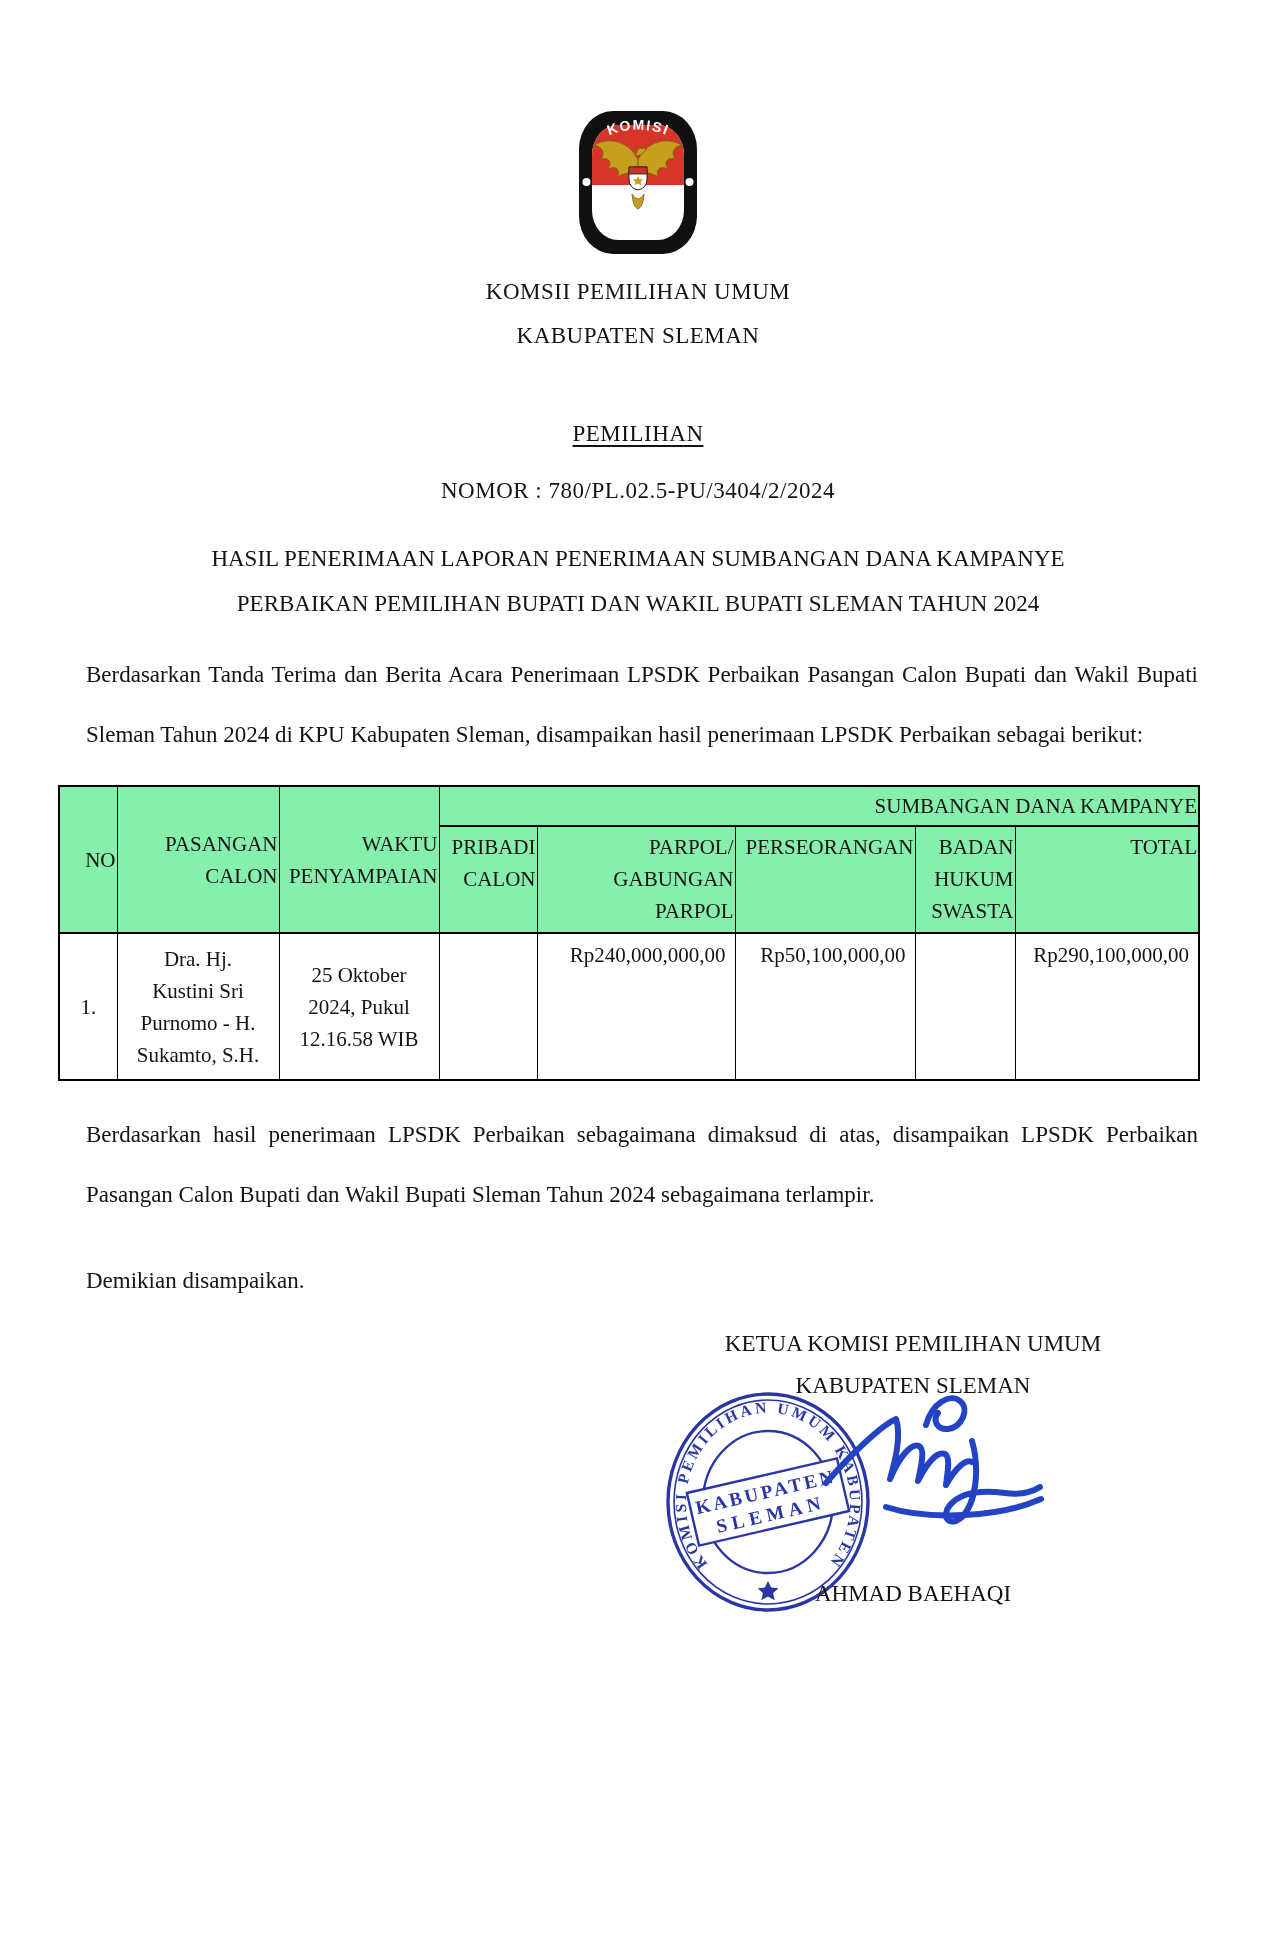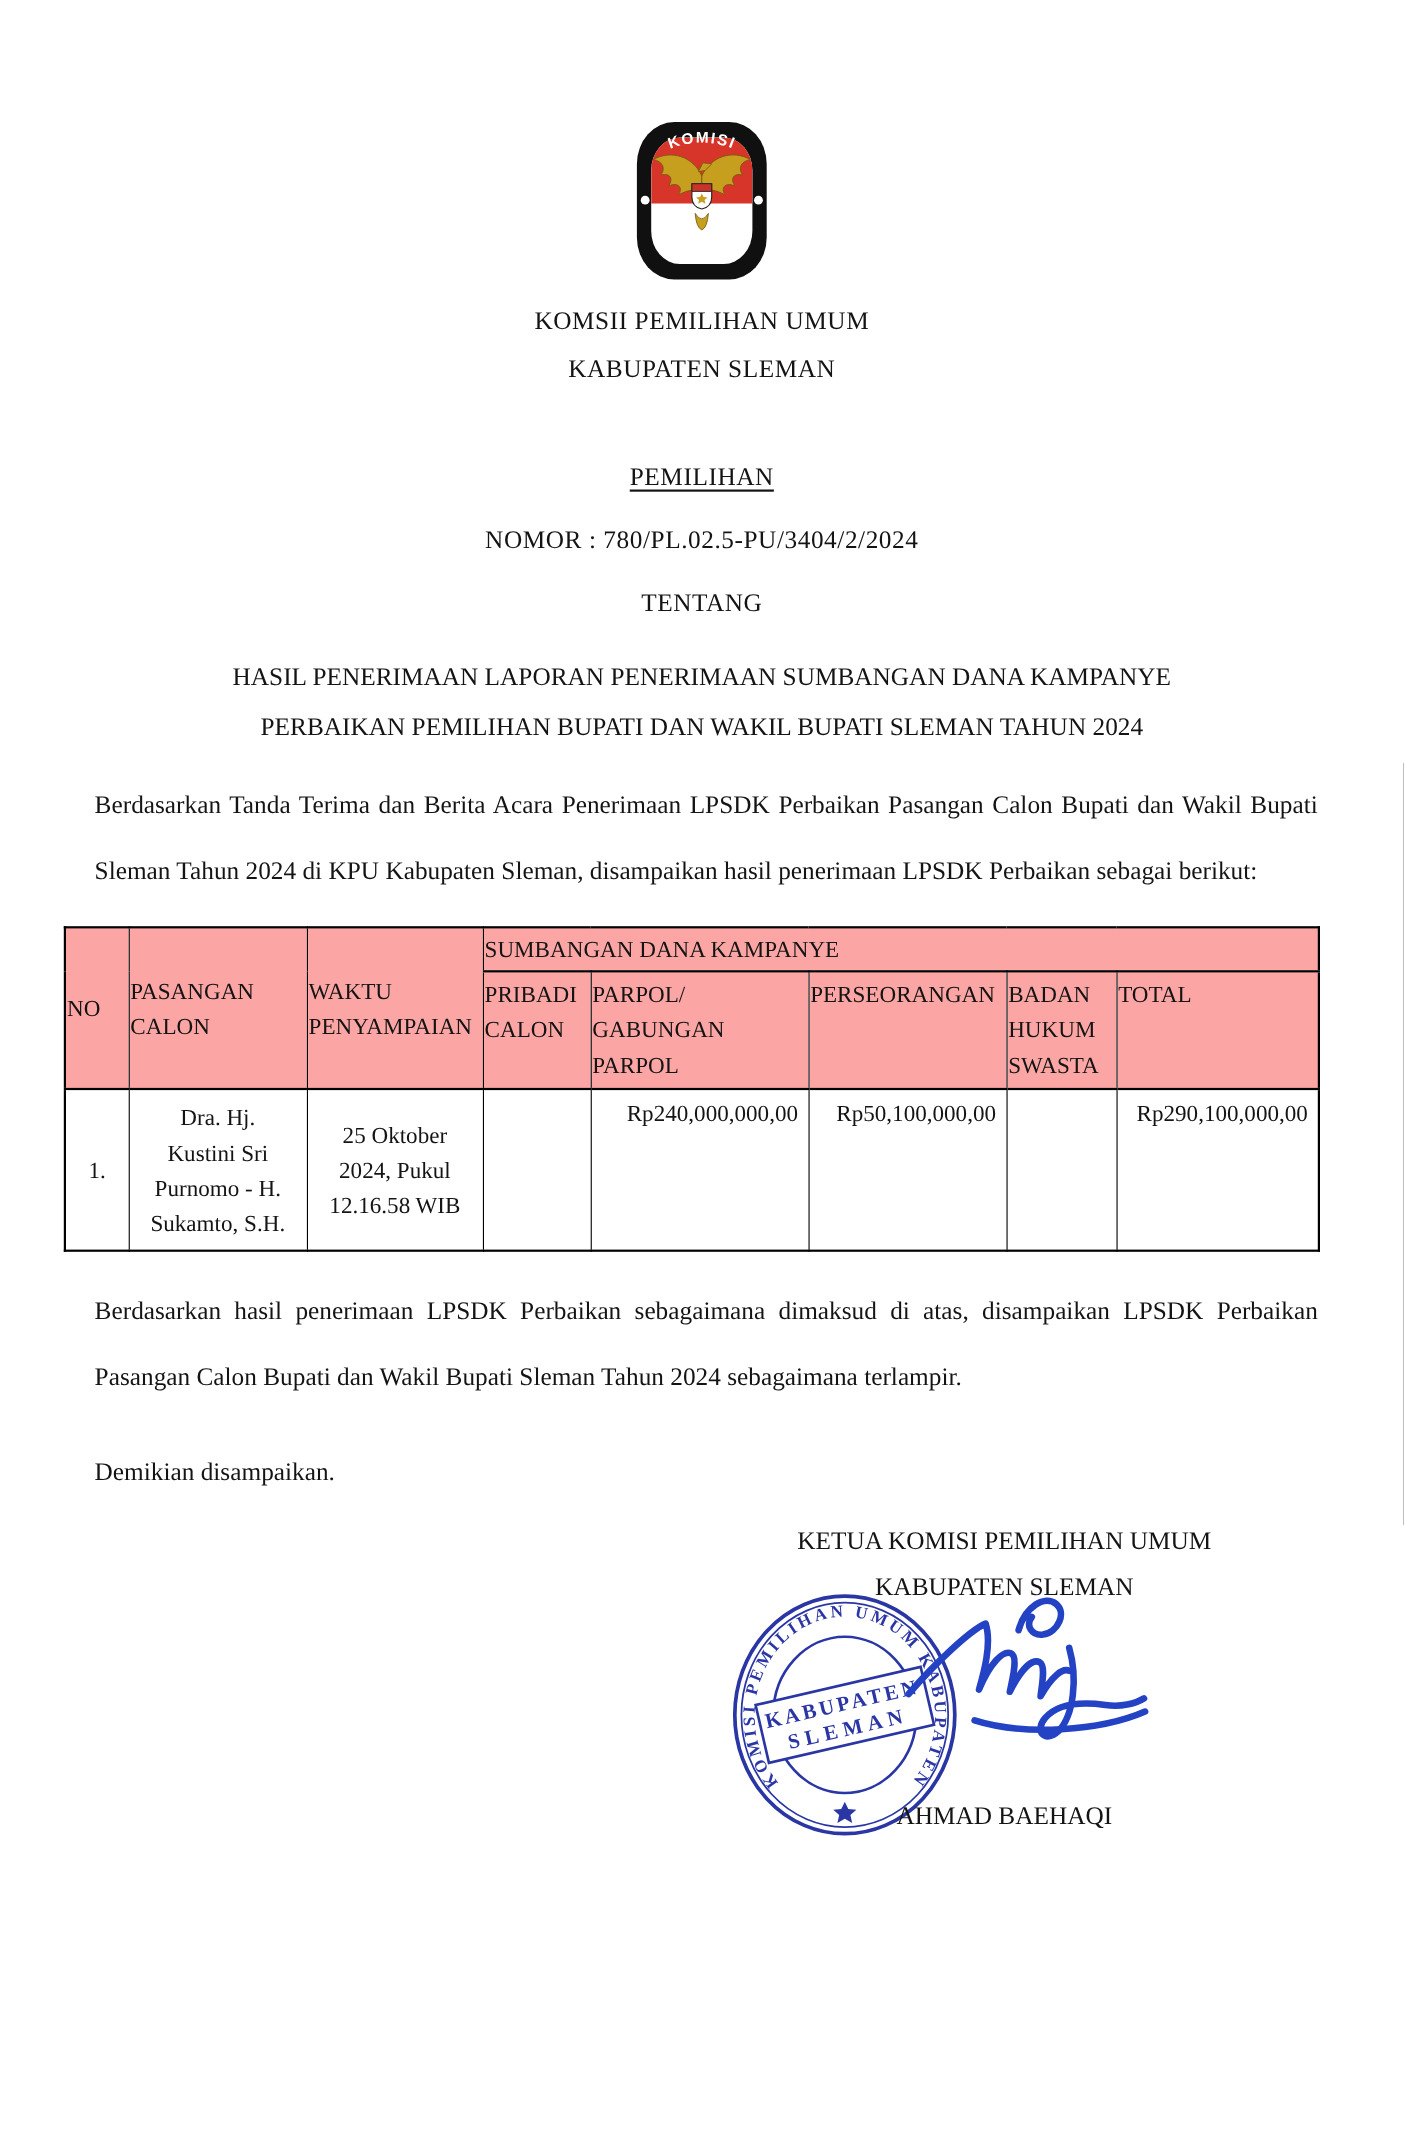--- a/index.html
+++ b/index.html
@@ -21,21 +21,21 @@
   .subject2 { margin-top:15px; line-height:30px; }
   .para { margin:0 0 0 28px; text-align:justify; line-height:60px; }
   .para.p1 { margin-top:26px; }
   .para.p2 { margin-top:24px; }
   .para.p3 { margin-top:26px; text-align:left; }
   table.lpsdk {
     border-collapse:collapse; table-layout:fixed; width:1140px;
     margin-top:20px; font-size:21px; border:2px solid #000;
   }
   .lpsdk th, .lpsdk td { border:1px solid #000; font-weight:normal; line-height:32px; overflow:hidden; }
-  .lpsdk thead th { background:#fca5a5; text-align:left; white-space:pre-line; }
+  .lpsdk thead th { background:#86efac; text-align:right; white-space:pre-line; }
   .row-group th { height:36px; }
   .gh { border-bottom:2px solid #000 !important; }
   .row-sub th { height:100px; vertical-align:top; padding-top:4px; }
   .rowspan-h { vertical-align:middle; }
   .row-data td { height:140px; background:#fff; border-top:2px solid #000; }
   .cell-mid { vertical-align:middle; text-align:center; white-space:pre-line; }
   .cell-money { vertical-align:top; text-align:right; padding:5px 9px 0 0; }
   .sig-block { width:450px; margin:18px 60px 0 auto; text-align:center; }
   .sig-line1 { line-height:30px; }
   .sig-line2 { margin-top:12px; line-height:30px; }
@@ -79,21 +79,20 @@
       <text font-family="Liberation Sans, sans-serif" font-size="10.5" font-weight="bold" fill="#ffffff" letter-spacing="1">
         <textPath href="#logoBottomArc" startOffset="50%" text-anchor="middle">PEMILIHAN UMUM</textPath>
       </text>
     </svg>
 
     <div class="org-line1">KOMSII PEMILIHAN UMUM</div>
     <div class="org-line2">KABUPATEN SLEMAN</div>
 
     <div class="pengumuman">PEMILIHAN</div>
     <div class="nomor">NOMOR : 780/PL.02.5-PU/3404/2/2024</div>
-    <div class="tentang">TENTANG</div>
     <div class="subject1">HASIL PENERIMAAN LAPORAN PENERIMAAN SUMBANGAN DANA KAMPANYE</div>
     <div class="subject2">PERBAIKAN PEMILIHAN BUPATI DAN WAKIL BUPATI SLEMAN TAHUN 2024</div>
   </div>
 
   <p class="para p1">Berdasarkan Tanda Terima dan Berita Acara Penerimaan LPSDK Perbaikan Pasangan Calon Bupati dan Wakil Bupati Sleman Tahun 2024 di KPU Kabupaten Sleman, disampaikan hasil penerimaan LPSDK Perbaikan sebagai berikut:</p>
 
   <table class="lpsdk">
     <colgroup>
       <col style="width:58px">
         <col style="width:162px">

